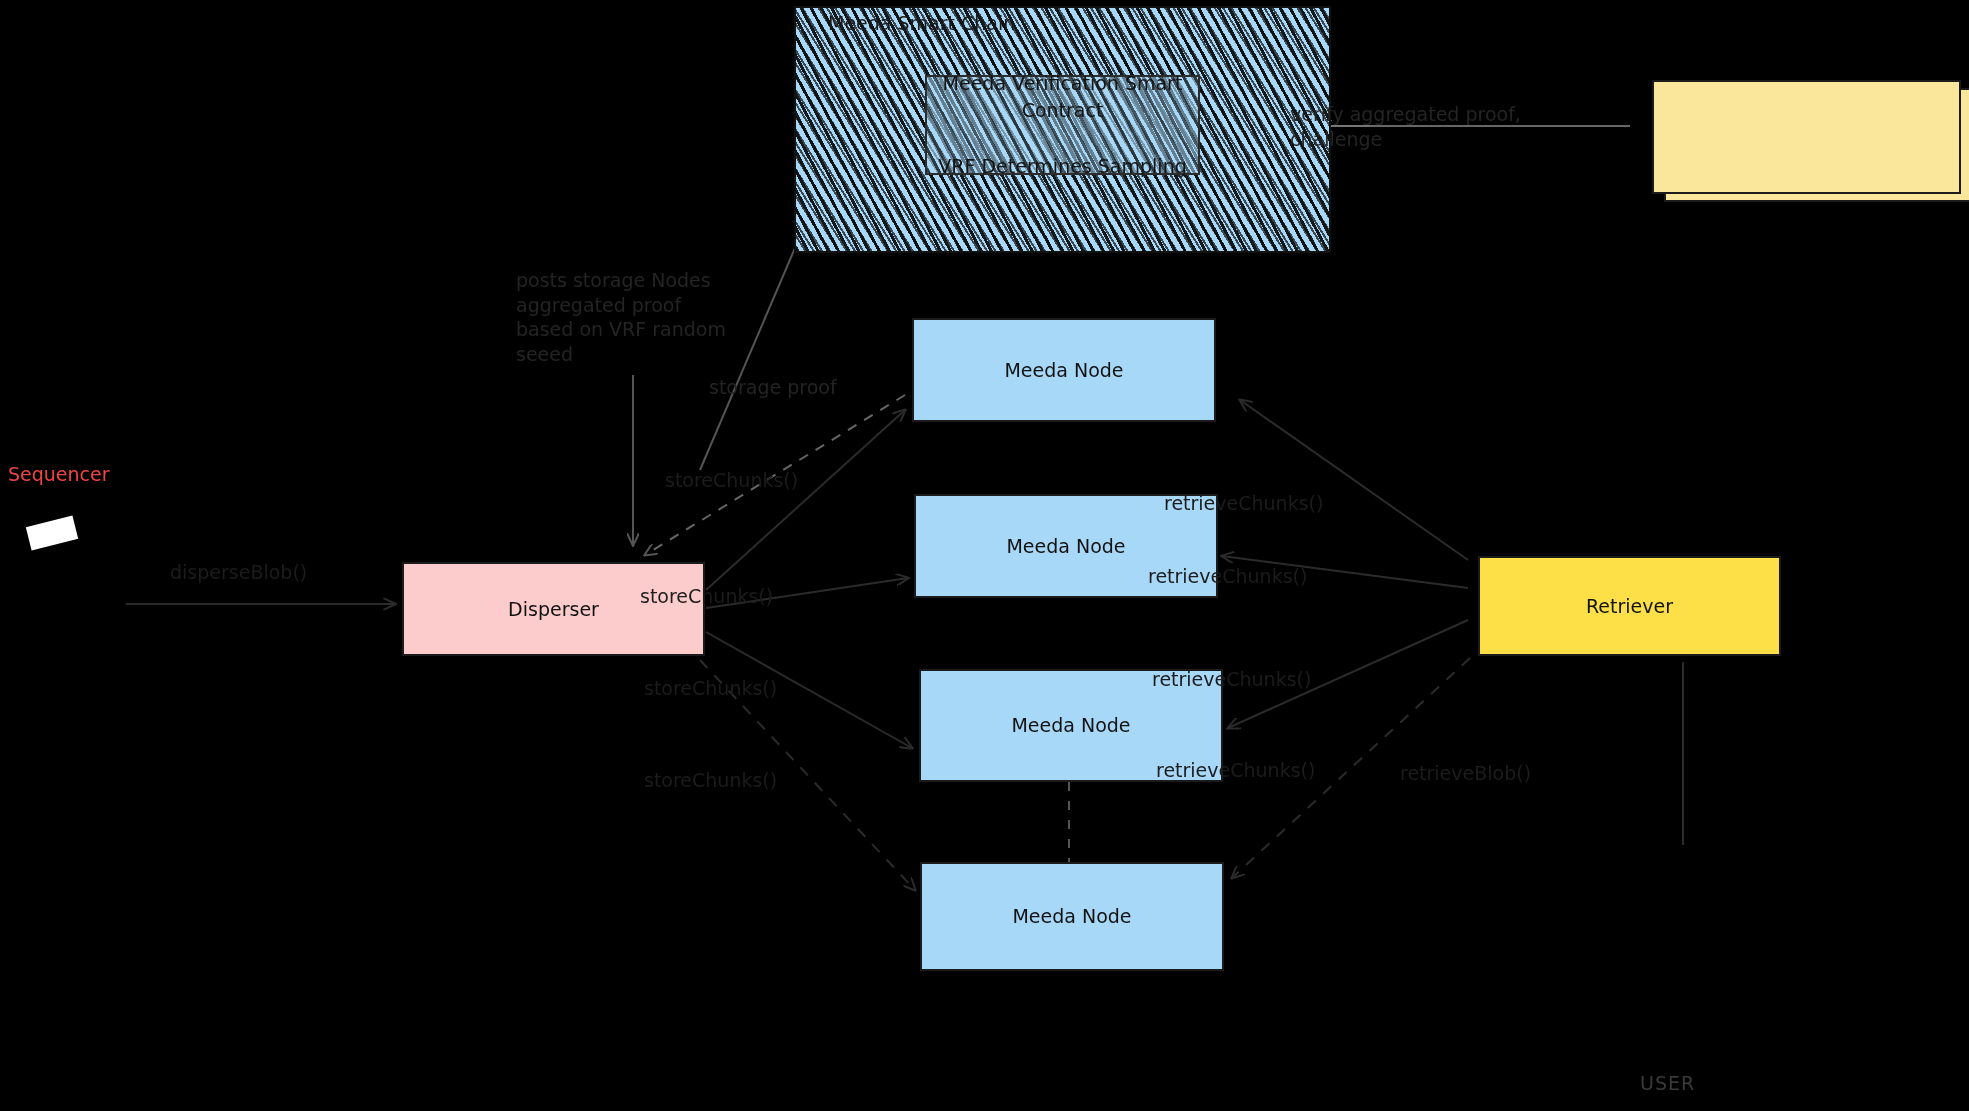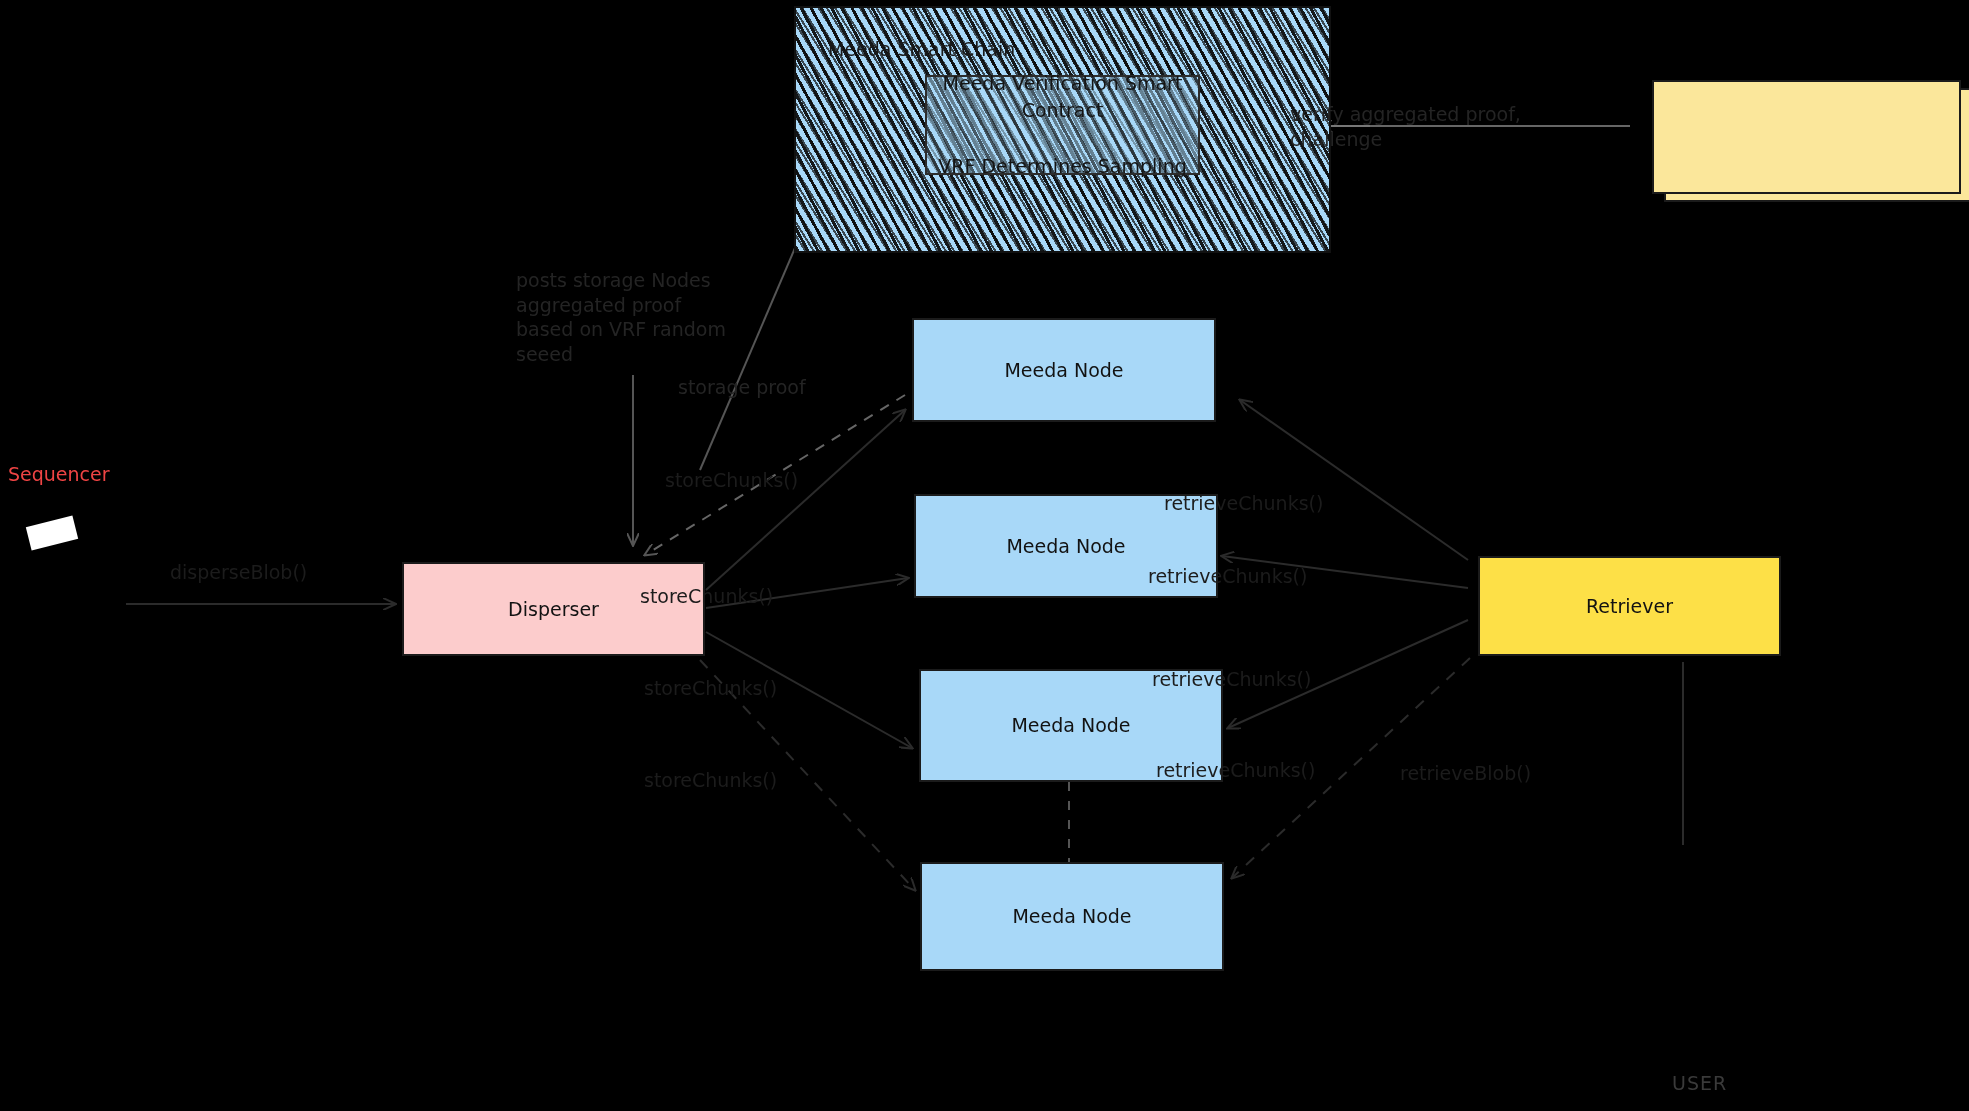--- a/index.html
+++ b/index.html
@@ -95,21 +95,21 @@
     <path d="M1069,782 L1069,862" fill="none" stroke="#555" stroke-width="2" stroke-dasharray="9,10"></path>
 
     <path d="M1683,662 L1683,845" fill="none" stroke="#2b2b2b" stroke-width="2"></path>
 
     <path d="M1630,126 L1305,126" fill="none" stroke="#666" stroke-width="2"></path>
     <path d="M1370,126 L1320,126" fill="none" stroke="#777" stroke-width="2" marker-end="url(#ah2)"></path>
   </svg>
 
   <div class="chain-outer" style="left:794px;top:6px;width:537px;height:247px;"></div>
 
-  <div class="chain-title" style="left:828px;top:38px;">Meeda Smart Chain</div>
+  <div class="chain-title" style="left:828px;top:12px;">Meeda Smart Chain</div>
 
   <div class="chain-inner" style="left:925px;top:75px;width:275px;height:100px;">Meeda Verification Smart Contract
 
 VRF Determines Sampling</div>
 
   <div class="stack-sheet" style="left:1664px;top:88px;width:305px;height:110px;"></div>
   <div class="stack-sheet" style="left:1652px;top:80px;width:305px;height:110px;"></div>
 
   <div class="node-box disperser" style="left:402px;top:562px;width:303px;height:94px;">Disperser</div>
 
@@ -123,30 +123,30 @@
 Node</div>
 
   <div class="node-box meeda" style="left:920px;top:862px;width:304px;height:109px;">Meeda
 Node</div>
 
   <div class="node-box retriever" style="left:1478px;top:556px;width:303px;height:100px;">Retriever</div>
 
   <div class="seq-label" style="left:8px;top:463px;">Sequencer</div>
   <div class="cursor-rect" style="left:28px;top:521px;width:48px;height:24px;"></div>
 
-  <div class="user-label" style="left:1640px;top:1072px;margin-left:32px;">USER</div>
+  <div class="user-label" style="left:1640px;top:1072px;">USER</div>
 
   <div class="lbl" style="left:170px;top:560px;width:150px;font-size:19px;">disperseBlob()</div>
 
   <div class="lbl dim" style="left:516px;top:268px;width:240px;font-size:19px;">posts storage Nodes
 aggregated proof
 based on VRF random
 seeed</div>
 
-  <div class="lbl dim" style="left:678px;top:375px;width:180px;font-size:19px;">storage proof</div>
+  <div class="lbl dim" style="left:709px;top:375px;width:180px;font-size:19px;">storage proof</div>
 
   <div class="lbl" style="left:665px;top:468px;width:200px;font-size:19px;">storeChunks()</div>
   <div class="lbl" style="left:640px;top:584px;width:200px;font-size:19px;">storeChunks()</div>
   <div class="lbl" style="left:644px;top:676px;width:200px;font-size:19px;">storeChunks()</div>
   <div class="lbl" style="left:644px;top:768px;width:200px;font-size:19px;">storeChunks()</div>
 
   <div class="lbl" style="left:1164px;top:491px;width:240px;font-size:19px;">retrieveChunks()</div>
   <div class="lbl" style="left:1148px;top:564px;width:240px;font-size:19px;">retrieveChunks()</div>
   <div class="lbl" style="left:1152px;top:667px;width:240px;font-size:19px;">retrieveChunks()</div>
   <div class="lbl" style="left:1156px;top:758px;width:240px;font-size:19px;">retrieveChunks()</div>

